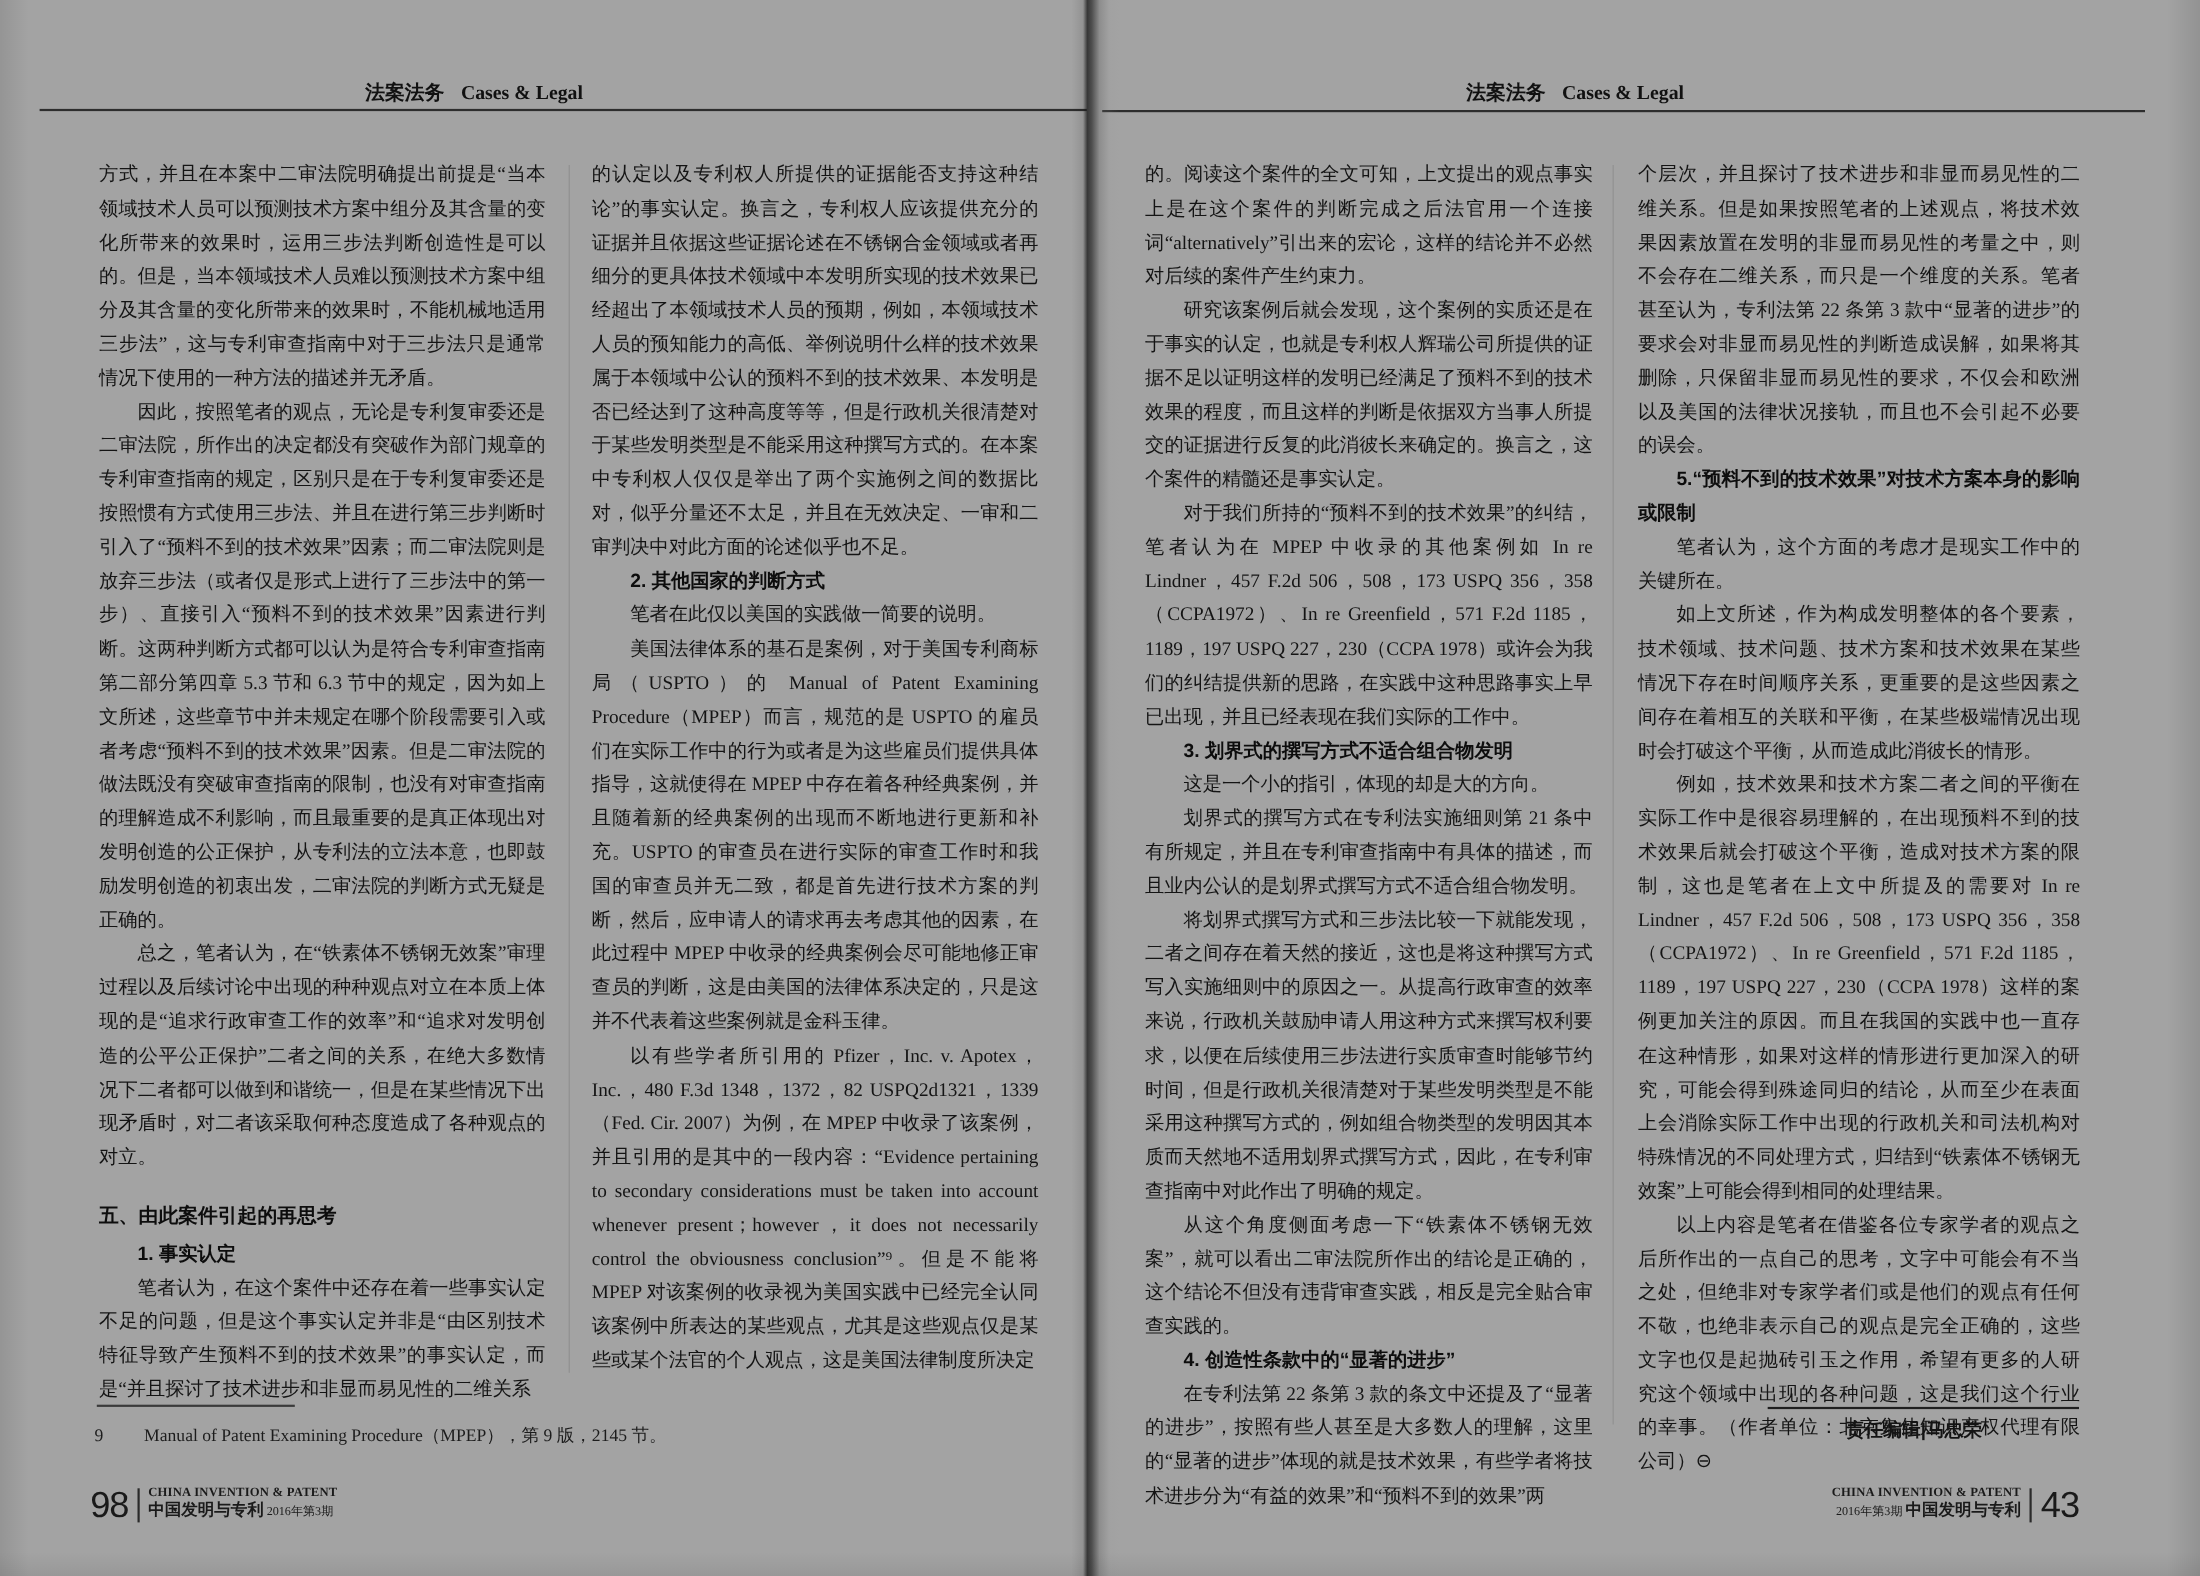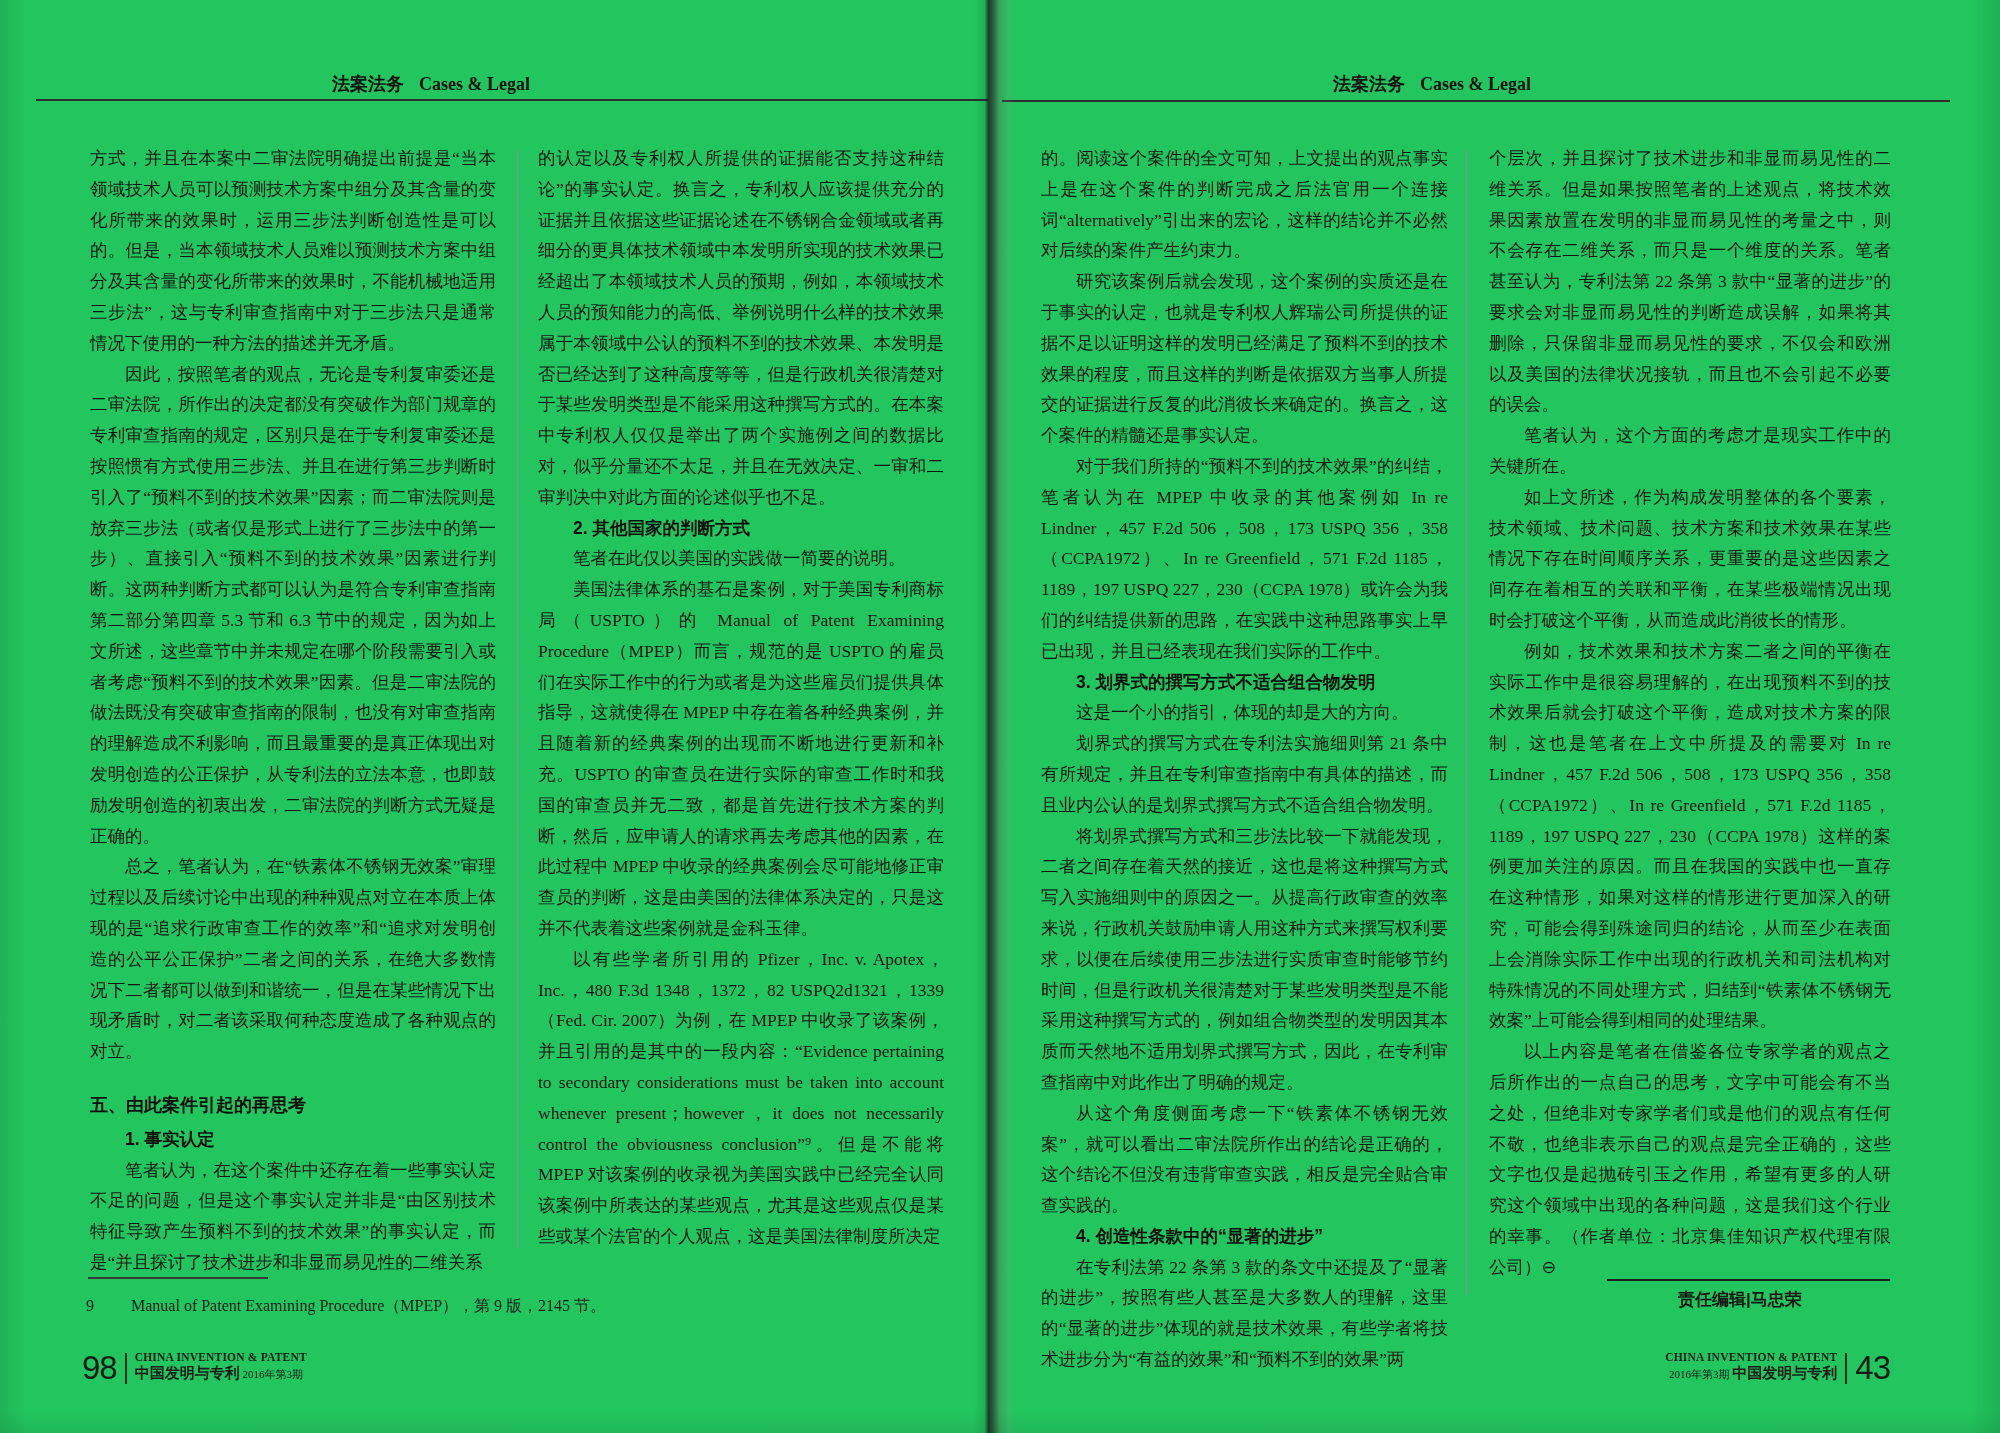--- a/index.html
+++ b/index.html
@@ -1,18 +1,18 @@
 <!DOCTYPE html>
 <html><head>
 <meta charset="utf-8">
 <style>
   html,body { margin:0; padding:0; background:#e4e4e1; }
   .canvas {
     position:relative; width:2000px; height:1433px;
-    background:#22c55e; overflow:hidden;
+    background:#a3a3a3; overflow:hidden;
     font-family:"Liberation Serif", serif; color:#161616;
   }
   
   .pg-header { position:absolute; top:72px; height:24px; display:flex; align-items:baseline; gap:15px; white-space:nowrap; }
   .pg-header .cn { font-family:"Liberation Sans", sans-serif; font-weight:bold; font-size:18px; color:#111; }
   .pg-header .en { font-family:"Liberation Serif", serif; font-weight:bold; font-size:18px; color:#111; }
   .hrule { position:absolute; height:2px; background:#2d2d2d; }
   
   .col {
     position:absolute; top:143px;
@@ -117,20 +117,21 @@
         <div class="para">这是一个小的指引，体现的却是大的方向。</div>
         <div class="para">划界式的撰写方式在专利法实施细则第 21 条中有所规定，并且在专利审查指南中有具体的描述，而且业内公认的是划界式撰写方式不适合组合物发明。</div>
         <div class="para">将划界式撰写方式和三步法比较一下就能发现，二者之间存在着天然的接近，这也是将这种撰写方式写入实施细则中的原因之一。从提高行政审查的效率来说，行政机关鼓励申请人用这种方式来撰写权利要求，以便在后续使用三步法进行实质审查时能够节约时间，但是行政机关很清楚对于某些发明类型是不能采用这种撰写方式的，例如组合物类型的发明因其本质而天然地不适用划界式撰写方式，因此，在专利审查指南中对此作出了明确的规定。</div>
         <div class="para">从这个角度侧面考虑一下“铁素体不锈钢无效案”，就可以看出二审法院所作出的结论是正确的，这个结论不但没有违背审查实践，相反是完全贴合审查实践的。</div>
         <div class="h3">4. 创造性条款中的“显著的进步”</div>
         <div class="para">在专利法第 22 条第 3 款的条文中还提及了“显著的进步”，按照有些人甚至是大多数人的理解，这里的“显著的进步”体现的就是技术效果，有些学者将技术进步分为“有益的效果”和“预料不到的效果”两</div>
       </div>
     <div class="vdiv" style="left:1466px; top:150px; height:1145px;"></div>
     <div class="col" style="left:1489px; width:402px;">
         <div class="para cont">个层次，并且探讨了技术进步和非显而易见性的二维关系。但是如果按照笔者的上述观点，将技术效果因素放置在发明的非显而易见性的考量之中，则不会存在二维关系，而只是一个维度的关系。笔者甚至认为，专利法第 22 条第 3 款中“显著的进步”的要求会对非显而易见性的判断造成误解，如果将其删除，只保留非显而易见性的要求，不仅会和欧洲以及美国的法律状况接轨，而且也不会引起不必要的误会。</div>
+        <div class="h3">5.“预料不到的技术效果”对技术方案本身的影响或限制</div>
         <div class="para">笔者认为，这个方面的考虑才是现实工作中的关键所在。</div>
         <div class="para">如上文所述，作为构成发明整体的各个要素，技术领域、技术问题、技术方案和技术效果在某些情况下存在时间顺序关系，更重要的是这些因素之间存在着相互的关联和平衡，在某些极端情况出现时会打破这个平衡，从而造成此消彼长的情形。</div>
         <div class="para">例如，技术效果和技术方案二者之间的平衡在实际工作中是很容易理解的，在出现预料不到的技术效果后就会打破这个平衡，造成对技术方案的限制，这也是笔者在上文中所提及的需要对 In re Lindner，457 F.2d 506，508，173 USPQ 356，358（CCPA1972）、In re Greenfield，571 F.2d 1185，1189，197 USPQ 227，230（CCPA 1978）这样的案例更加关注的原因。而且在我国的实践中也一直存在这种情形，如果对这样的情形进行更加深入的研究，可能会得到殊途同归的结论，从而至少在表面上会消除实际工作中出现的行政机关和司法机构对特殊情况的不同处理方式，归结到“铁素体不锈钢无效案”上可能会得到相同的处理结果。</div>
         <div class="para">以上内容是笔者在借鉴各位专家学者的观点之后所作出的一点自己的思考，文字中可能会有不当之处，但绝非对专家学者们或是他们的观点有任何不敬，也绝非表示自己的观点是完全正确的，这些文字也仅是起抛砖引玉之作用，希望有更多的人研究这个领域中出现的各种问题，这是我们这个行业的幸事。（作者单位：北京集佳知识产权代理有限公司）⊖</div>
       </div>
 
     <div class="ed-rule"></div>
     <div class="ed-credit">责任编辑|马忠荣</div>
 
     <div class="footer right-side" style="left:1660px; width:230px; justify-content:flex-end;">

